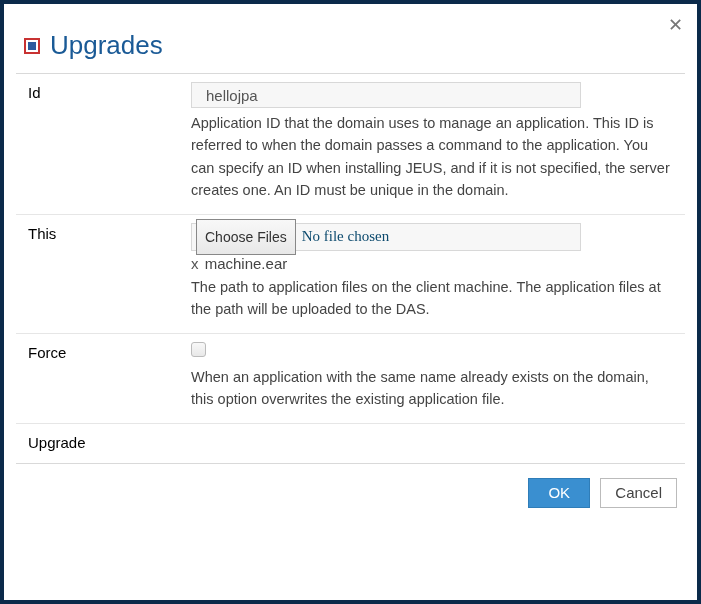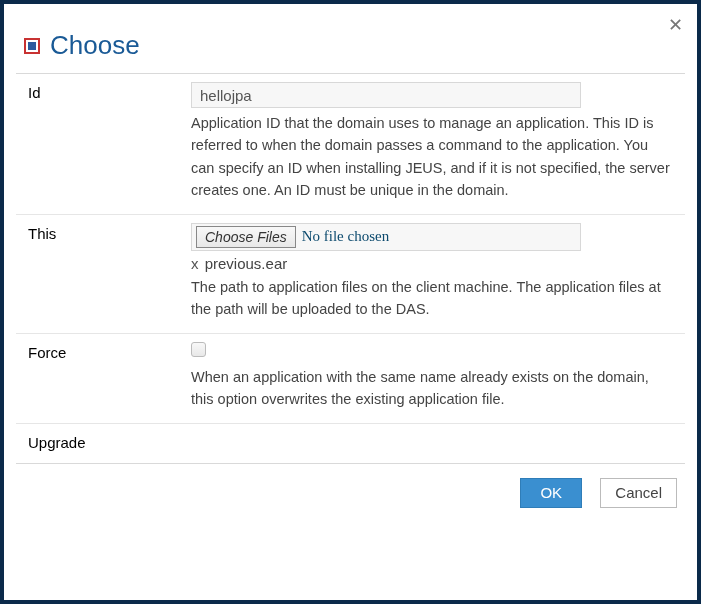--- a/index.html
+++ b/index.html
@@ -77,47 +77,46 @@
   flex: 1;
   padding-right: 10px;
   font-size: 14.5px;
   color: #444;
 }
 .text-input {
   width: 390px;
   height: 26px;
   border: 1px solid #d8d8d8;
   background: #f7f7f7;
-  padding: 2px 8px;
+  padding: 2px 14px;
   font-size: 15px;
   color: #555;
   margin-bottom: 4px;
 }
 .desc {
   line-height: 1.55;
 }
 .file-wrap {
   display: flex;
   align-items: center;
   border: 1px solid #d8d8d8;
   background: #f7f7f7;
   width: 390px;
   height: 28px;
   margin-bottom: 4px;
 }
 .file-btn {
-  height: 22px;
+  height: 36px;
   margin: 0 4px;
   padding: 0 8px;
   font-size: 14px;
   border: 1px solid #888;
   background: linear-gradient(#f8f8f8, #e8e8e8);
   cursor: pointer;
   color: #333;
-  font-style: italic;
 }
 .file-status {
   color: #0c4a6e;
   font-size: 15px;
   padding-left: 2px;
   font-family: Liberation Serif, serif;
 }
 .remove-file {
   font-size: 15px;
   color: #444;
@@ -136,21 +135,21 @@
   background: linear-gradient(#f8f8f8, #e8e8e8);
   display: inline-block;
   margin-bottom: 6px;
   cursor: pointer;
 }
 .footer {
   flex: 1;
   display: flex;
   justify-content: flex-end;
   align-items: flex-start;
-  gap: 18px;
+  gap: 10px;
   padding: 14px 20px 0 0;
 }
 .btn {
   min-width: 62px;
   height: 30px;
   font-size: 15px;
   border: 1px solid #bbb;
   background: #fff;
   cursor: pointer;
   padding: 0 14px;
@@ -166,21 +165,21 @@
 <body>
 
 <div class="dialog">
   <span class="close-x">✕</span>
 
   <div class="title-row">
     <span class="title-icon">
       <span class="outer"></span>
         <span class="inner"></span>
     </span>
-    <span class="title-text">Choose</span>
+    <span class="title-text">Upgrades</span>
   </div>
 
   <div class="form-area">
 
     <div class="row">
       <div class="label-col">Id</div>
       <div class="value-col">
         <input class="text-input" type="text" value="hellojpa" style="">
         <div class="desc">Application ID that the domain uses to manage an application. This ID is referred to when the domain passes a command to the application. You can specify an ID when installing JEUS, and if it is not specified, the server creates one. An ID must be unique in the domain.</div>
       </div>
@@ -188,21 +187,21 @@
 
     <div class="row">
       <div class="label-col">This</div>
       <div class="value-col">
         <div class="file-wrap">
           <button class="file-btn">Choose Files</button>
           <span class="file-status">No file chosen</span>
         </div>
         <div class="remove-file">
           <span class="remove-x">x</span>
-          <span>previous.ear</span>
+          <span>machine.ear</span>
         </div>
         <div class="desc">The path to application files on the client machine. The application files at the path will be uploaded to the DAS.</div>
       </div>
     </div>
 
     <div class="row">
       <div class="label-col">Force</div>
       <div class="value-col">
         <span class="chk"></span>
         <div class="desc">When an application with the same name already exists on the domain, this option overwrites the existing application file.</div>

